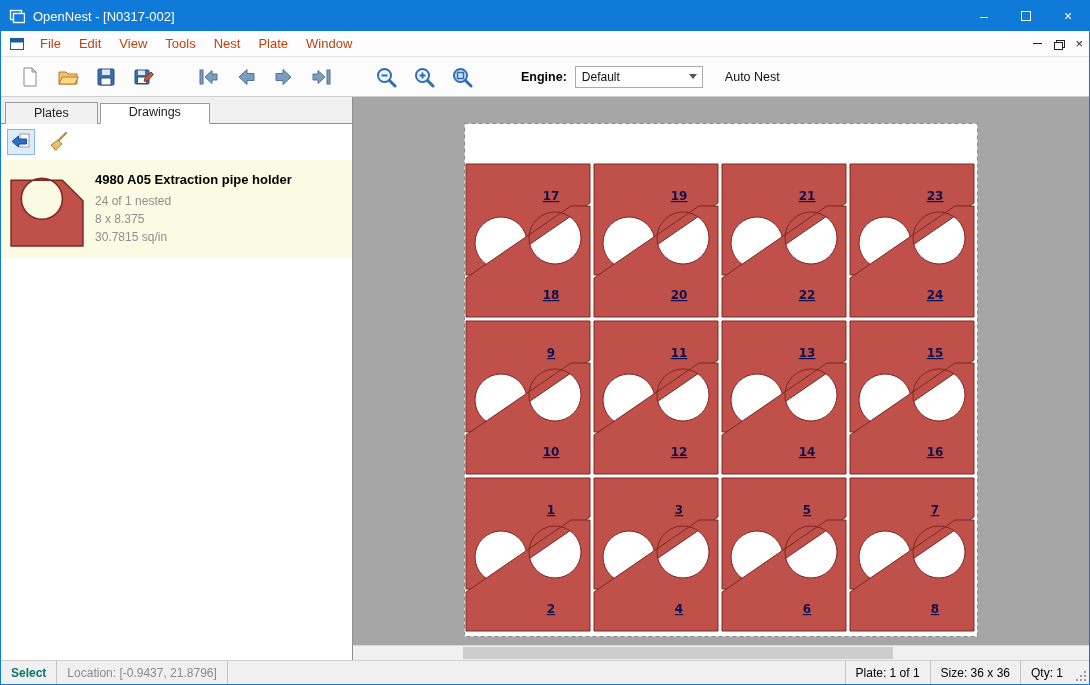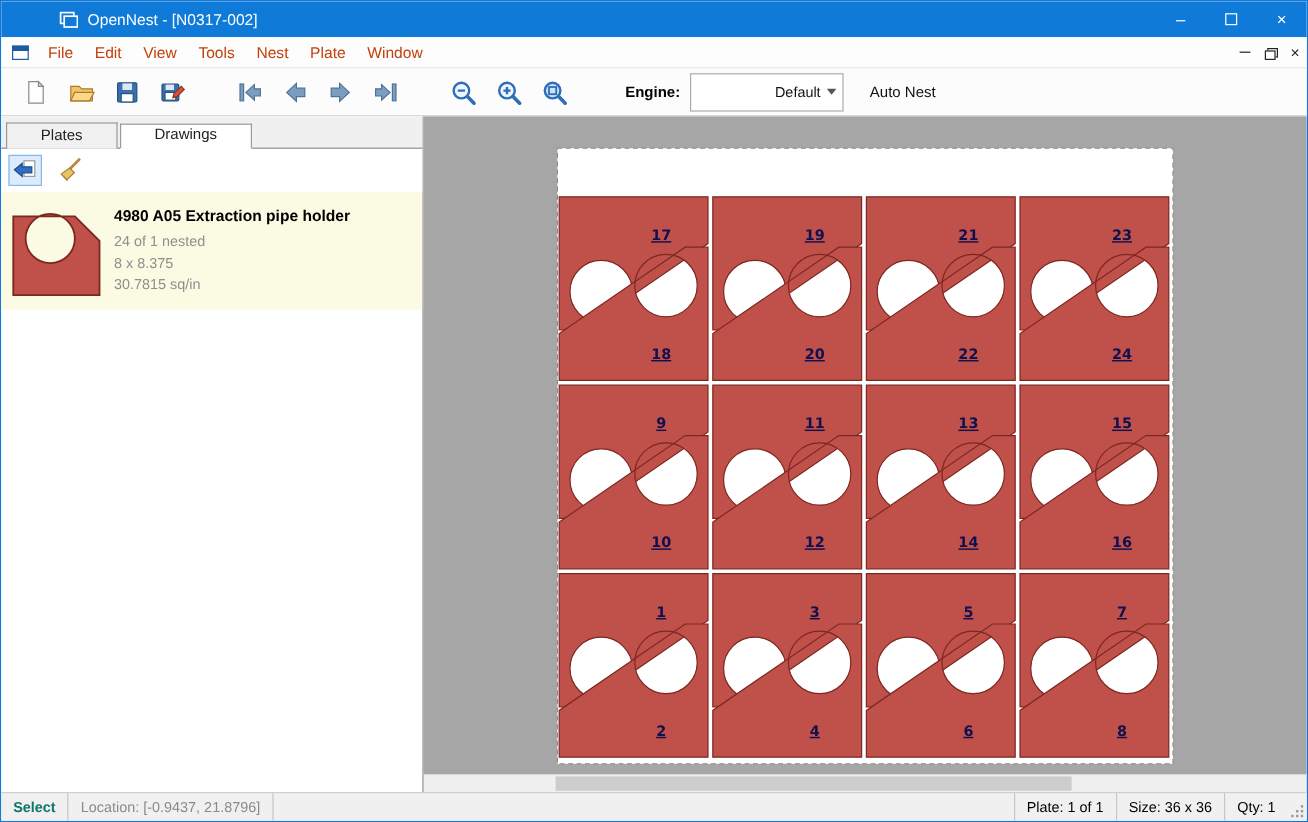--- a/index.html
+++ b/index.html
@@ -1,21 +1,21 @@
 <!DOCTYPE html>
 <html><head>
 <meta charset="utf-8">
 <style>
   * { margin:0; padding:0; box-sizing:border-box; }
   html,body { width:1090px; height:685px; }
   body { font-family:"Liberation Sans","DejaVu Sans",sans-serif; font-size:13px; background:#fff; }
   .app { width:1090px; height:685px; border:1px solid #0f7ad8; display:flex; flex-direction:column; background:#fff; overflow:hidden; }
 
   
-  .titlebar { height:30px; background:#0f7ad8; color:#fff; display:flex; align-items:center; flex-shrink:0;padding-left:40px; }
+  .titlebar { height:30px; background:#0f7ad8; color:#fff; display:flex; align-items:center; flex-shrink:0; }
   .titlebar .app-icon { width:16px; height:16px; margin-left:8px; }
   .titlebar .title { margin-left:8px; font-size:13px; flex:1; white-space:nowrap; }
   .win-btn { width:42px; height:30px; display:flex; align-items:center; justify-content:center; color:#fff; font-size:14px; }
   .max-glyph { width:10px; height:10px; border:1px solid #fff; display:block; }
 
   
   .menubar { height:26px; background:#fdfdfd; border-bottom:1px solid #e4e4e4; display:flex; align-items:center; flex-shrink:0; }
   .mdi-icon { width:16px; height:16px; margin:0 6px 0 8px; }
   .menu-item { padding:0 9px; height:26px; display:flex; align-items:center; font-size:13px; color:#c2410c; }
   .menu-spacer { flex:1; }
@@ -24,21 +24,21 @@
   .mdi-restore { width:9px; height:8px; position:relative; display:block; }
   .mdi-restore:before { content:""; position:absolute; left:2px; top:0; width:7px; height:6px; border:1px solid #222; }
   .mdi-restore:after  { content:""; position:absolute; left:0; top:2px; width:7px; height:6px; border:1px solid #222; background:#fdfdfd; }
   .mdi-close { font-size:13px; color:#222; line-height:1; }
 
   
   .toolbar { height:40px; background:#fcfcfc; border-bottom:1px solid #cfcfcf; display:flex; align-items:center; padding-left:14px; flex-shrink:0; }
   .tb-btn { width:30px; height:30px; display:flex; align-items:center; justify-content:center; margin-right:8px; }
   .tb-gap { width:26px; }
   .engine-label { font-weight:bold; font-size:12.5px; margin:0 8px 0 36px; }
-  .combo { width:128px; height:32px; border:1px solid #ababab; background:#fff; display:flex; align-items:center;text-align:right; }
+  .combo { width:128px; height:22px; border:1px solid #ababab; background:#fff; display:flex; align-items:center; }
   .combo-value { flex:1; padding-left:6px; font-size:12px; color:#111; }
   .combo-arrow { width:18px; height:100%; display:flex; align-items:center; justify-content:center; }
   .combo-arrow i { width:0; height:0; border-left:4px solid transparent; border-right:4px solid transparent; border-top:5px solid #555; }
   .autonest { margin-left:22px; font-size:12.5px; color:#111; }
 
   
   .content { flex:1; display:flex; min-height:0; }
   .left-panel { width:352px; background:#fff; border-right:1px solid #8f8f8f; display:flex; flex-direction:column; flex-shrink:0; }
   .tab-strip { background:#f0f0f0; display:flex; align-items:flex-end; padding:3px 0 0 4px; height:27px; border-bottom:1px solid #8f8f8f; position:relative; }
   .tab { padding:3px 28px 4px; border:1px solid #9a9a9a; border-bottom:none; background:#f1f1f1; font-size:12.5px; color:#222; margin-right:2px; position:relative; top:1px; }

